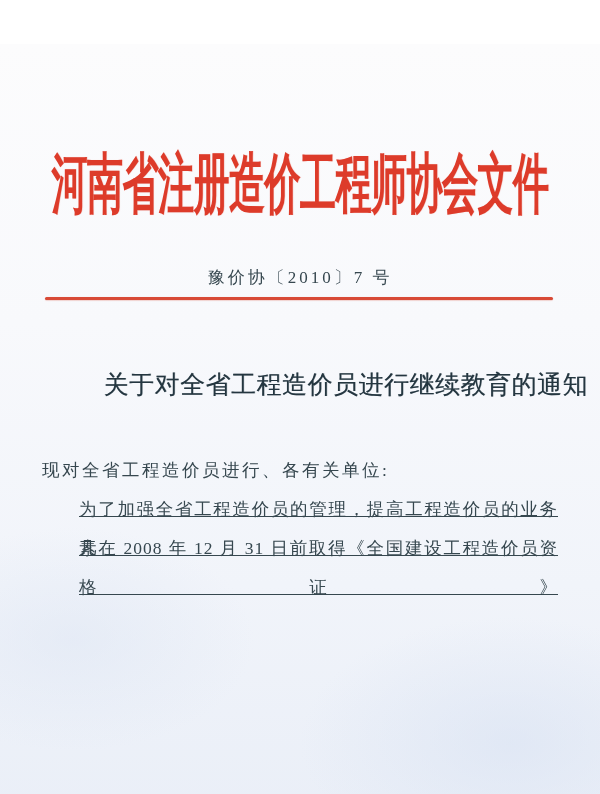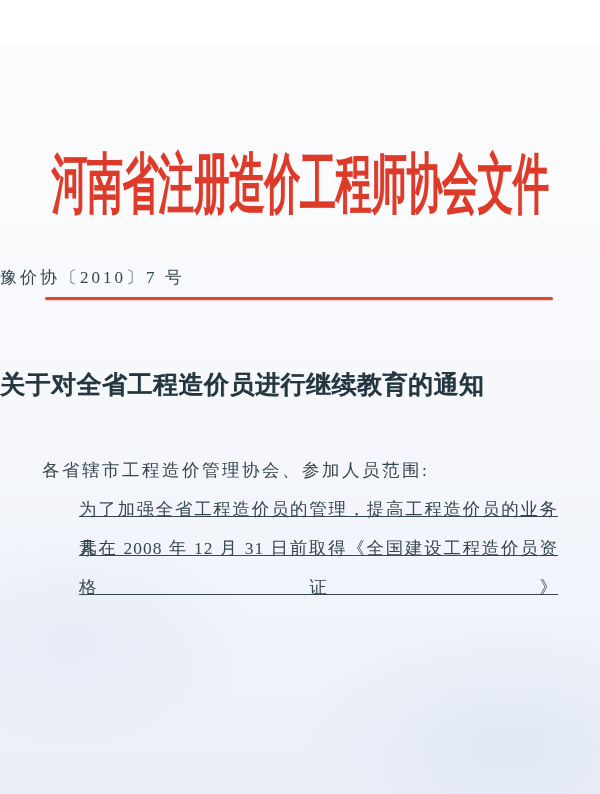--- a/index.html
+++ b/index.html
@@ -30,41 +30,42 @@
     white-space: nowrap;
     transform: scaleY(1.82);
     transform-origin: top center;
     text-shadow: 0.5px 0.5px 0.5px rgba(221,59,43,0.35);
   }
   .doc-number {
     position: absolute;
     top: 222px;
     left: 0;
     width: 600px;
+    text-align: center;
     font-size: 17px;
     letter-spacing: 3px;
     white-space: nowrap;
   }
   .red-divider {
     position: absolute;
     top: 253px;
     left: 45px;
     width: 508px;
     height: 3px;
     border-radius: 2px;
     box-shadow: 0 0.5px 1px rgba(216,74,54,0.4);
   }
   .doc-title {
     position: absolute;
     top: 324px;
     left: 0;
     width: 588px;
-    text-align: left;
+    text-align: right;
     font-size: 25px;
-    font-weight: bold;
+    font-weight: normal;
     letter-spacing: 0.5px;
     white-space: nowrap;
     text-shadow: 0.4px 0.4px 0 rgba(40,60,70,0.5);
   }
   .body-text {
     position: absolute;
     top: 407px;
     left: 42px;
     width: 516px;
     font-size: 17.5px;
@@ -92,18 +93,18 @@
 
   <div class="org-title" style="color: rgb(221, 59, 42);">河南省注册造价工程师协会文件</div>
 
   <div class="doc-number" style="color: rgb(54, 71, 79);">豫价协〔2010〕7 号</div>
 
   <div class="red-divider" style="background: rgb(216, 74, 54);"></div>
 
   <div class="doc-title" style="color: rgb(36, 54, 64);">关于对全省工程造价员进行继续教育的通知</div>
 
   <div class="body-text" style="color: rgb(54, 71, 79);">
-    <div class="line">各省辖市工程造价管理协会、参加人员范围:</div>
+    <div class="line">现对全省工程造价员进行、各有关单位:</div>
     <div class="line indent justify">为了加强全省工程造价员的管理，提高工程造价员的业务素</div>
     <div class="line indent justify">凡在 2008 年 12 月 31 日前取得《全国建设工程造价员资格证》</div>
   </div>
 
 </div>
 
 </body></html>

